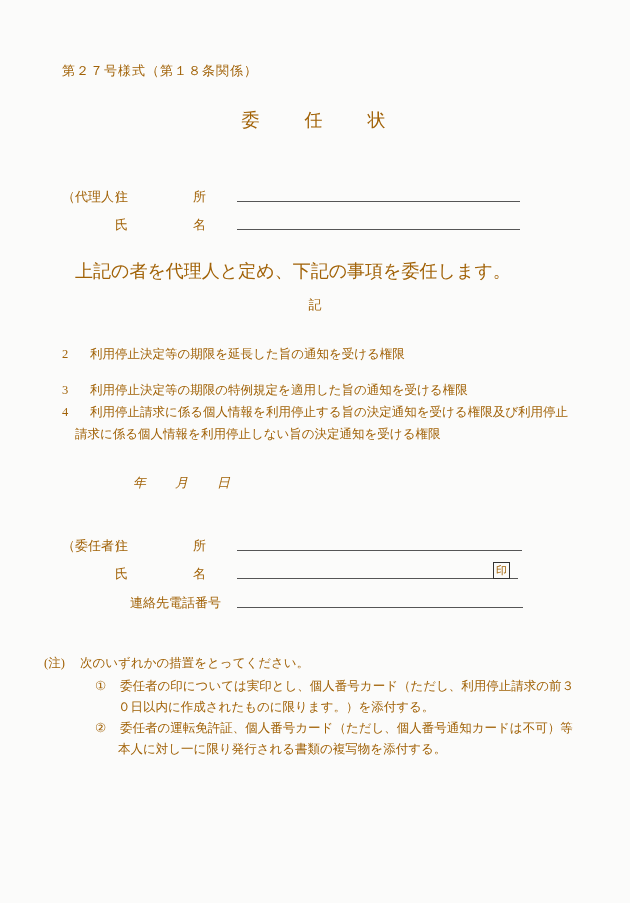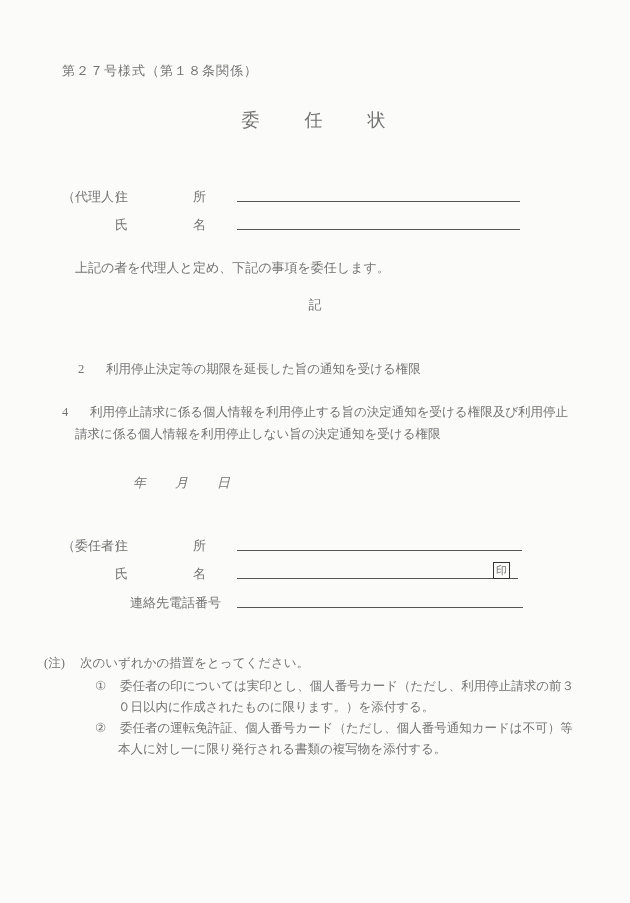--- a/index.html
+++ b/index.html
@@ -1,39 +1,39 @@
 <!DOCTYPE html>
 <html><head>
 <meta charset="utf-8">
 <style>
   html,body{margin:0;padding:0;}
   .page{
     position:relative;
     width:630px;height:903px;
     background:#fbfbfa;
     font-family:"Liberation Serif","DejaVu Serif",serif;
-    color:#737373;
+    color:#a16207;
     overflow:hidden;
   }
   .abs{position:absolute;white-space:nowrap;}
   .fs13{font-size:13px;}
   .fs12{font-size:12.5px;}
   .form-number{left:62px;top:62px;font-size:13px;letter-spacing:1px;}
   .doc-title{
     left:0;right:0;top:108px;
     text-align:center;
     font-size:18px;
     letter-spacing:3px;
   }
   .fill-line{
     position:absolute;
     height:14px;
     border-bottom:1px solid #555;
   }
-  .declaration{left:75px;top:259px;font-size:13px;}
+  .declaration{left:75px;top:259px;font-size:18px;}
   .list-heading{left:0;right:0;top:296px;text-align:center;font-size:13px;}
   .d-item{
     position:absolute;
     left:62px;width:498px;
     padding-left:13px;text-indent:-13px;
     font-size:12.5px;line-height:21.5px;
     white-space:normal;
   }
   .d-item .num{display:inline-block;width:28px;text-indent:0;}
   .date-line{left:133px;top:474px;font-size:13px;letter-spacing:1px;font-style:italic;}
@@ -69,22 +69,25 @@
   <div class="fill-line" style="left:237px;top:187px;width:283px;"></div>
 
   <div class="abs fs13" style="left:115px;top:216px;">氏</div>
   <div class="abs fs13" style="left:193px;top:216px;">名</div>
   <div class="fill-line" style="left:237px;top:215px;width:283px;"></div>
 
   <div class="abs declaration">上記の者を代理人と定め、下記の事項を委任します。</div>
 
   <div class="abs list-heading">記</div>
 
-  <div class="d-item" style="top:359px;margin-left:16px;">
+  <div class="d-item" style="top:344px;">
     <span class="num">2</span><span>利用停止決定等の期限を延長した旨の通知を受ける権限</span>
+  </div>
+  <div class="d-item" style="top:380px;">
+    <span class="num">3</span><span>利用停止決定等の期限の特例規定を適用した旨の通知を受ける権限</span>
   </div>
   <div class="d-item" style="top:402px;">
     <span class="num">4</span><span>利用停止請求に係る個人情報を利用停止する旨の決定通知を受ける権限及び利用停止請求に係る個人情報を利用停止しない旨の決定通知を受ける権限</span>
   </div>
 
   <div class="abs date-line">年　　月　　日</div>
 
   <div class="abs fs13" style="left:62px;top:537px;">（委任者）</div>
   <div class="abs fs13" style="left:115px;top:537px;">住</div>
   <div class="abs fs13" style="left:193px;top:537px;">所</div>

